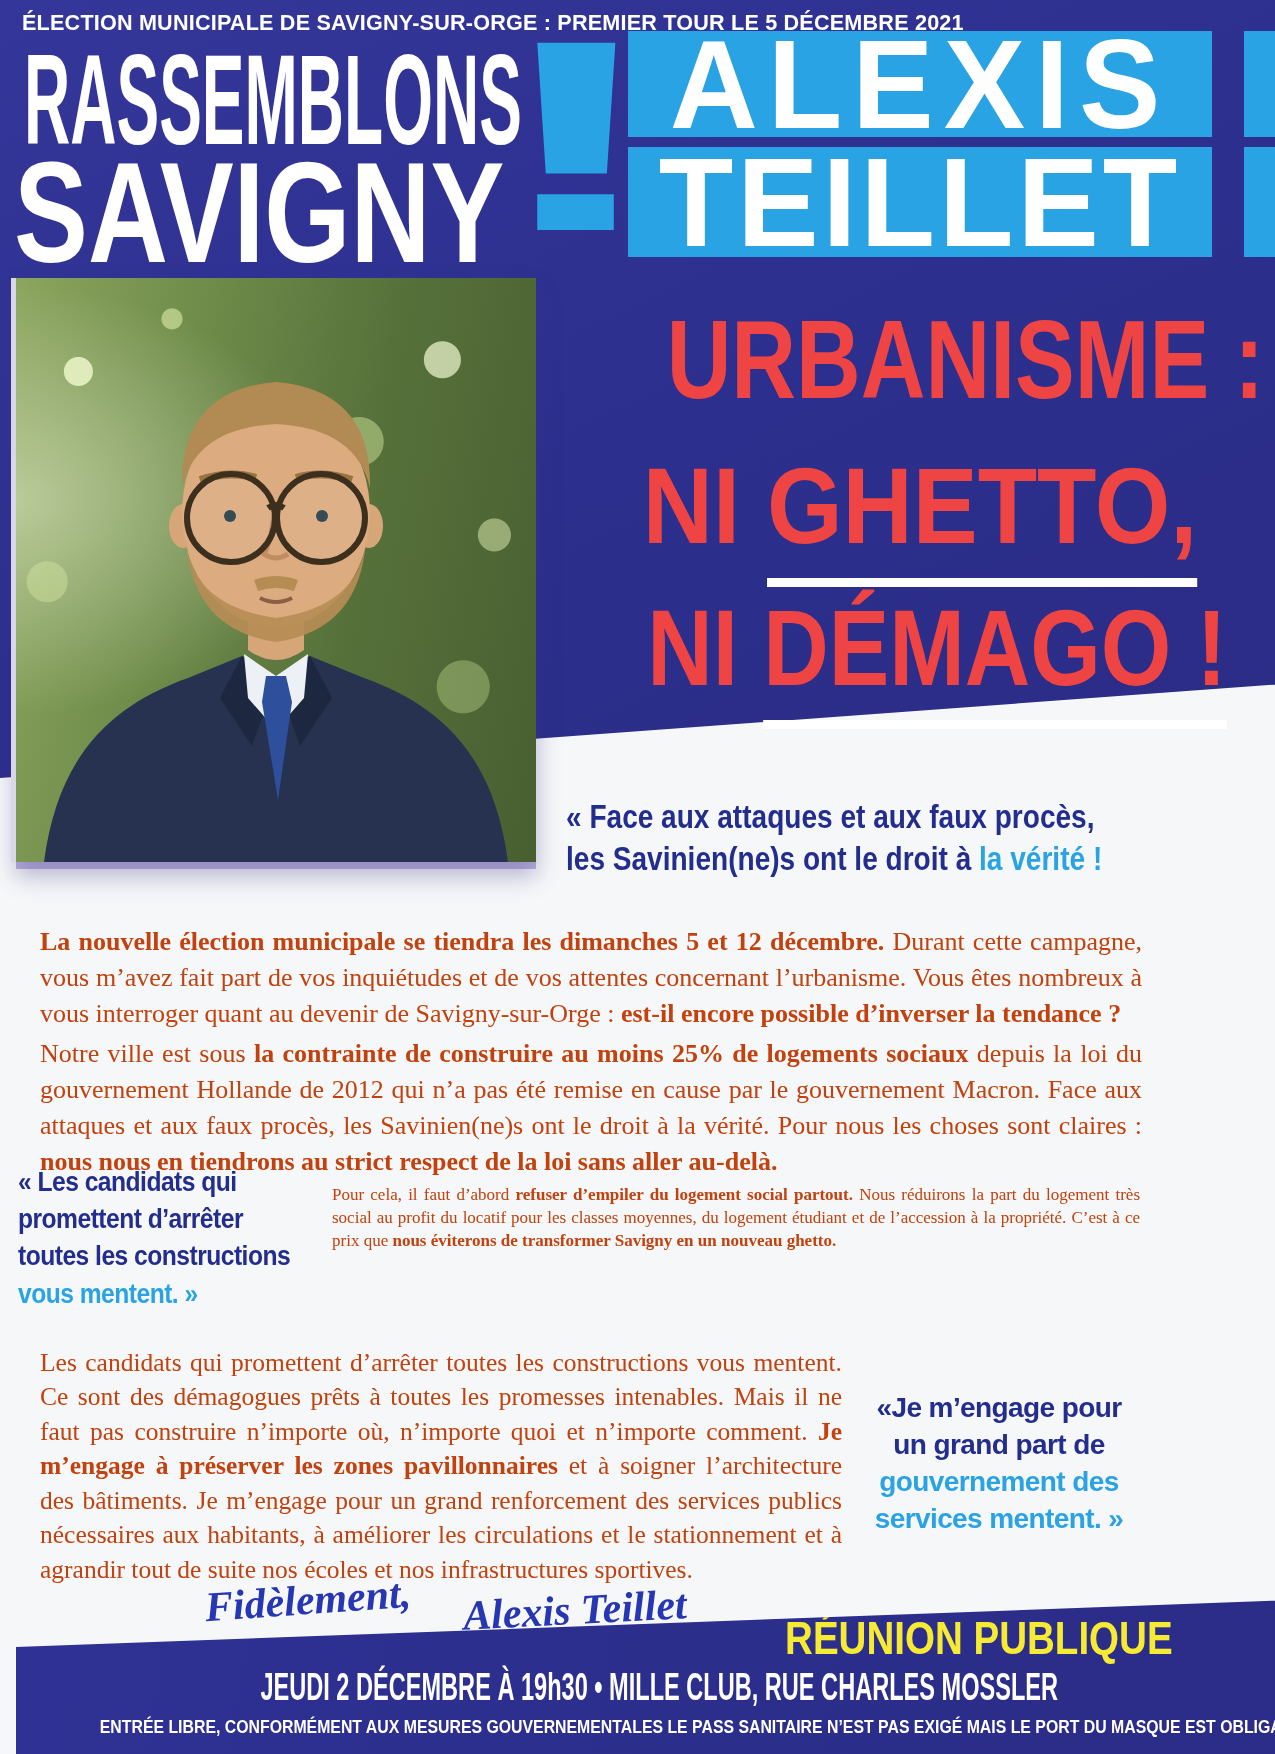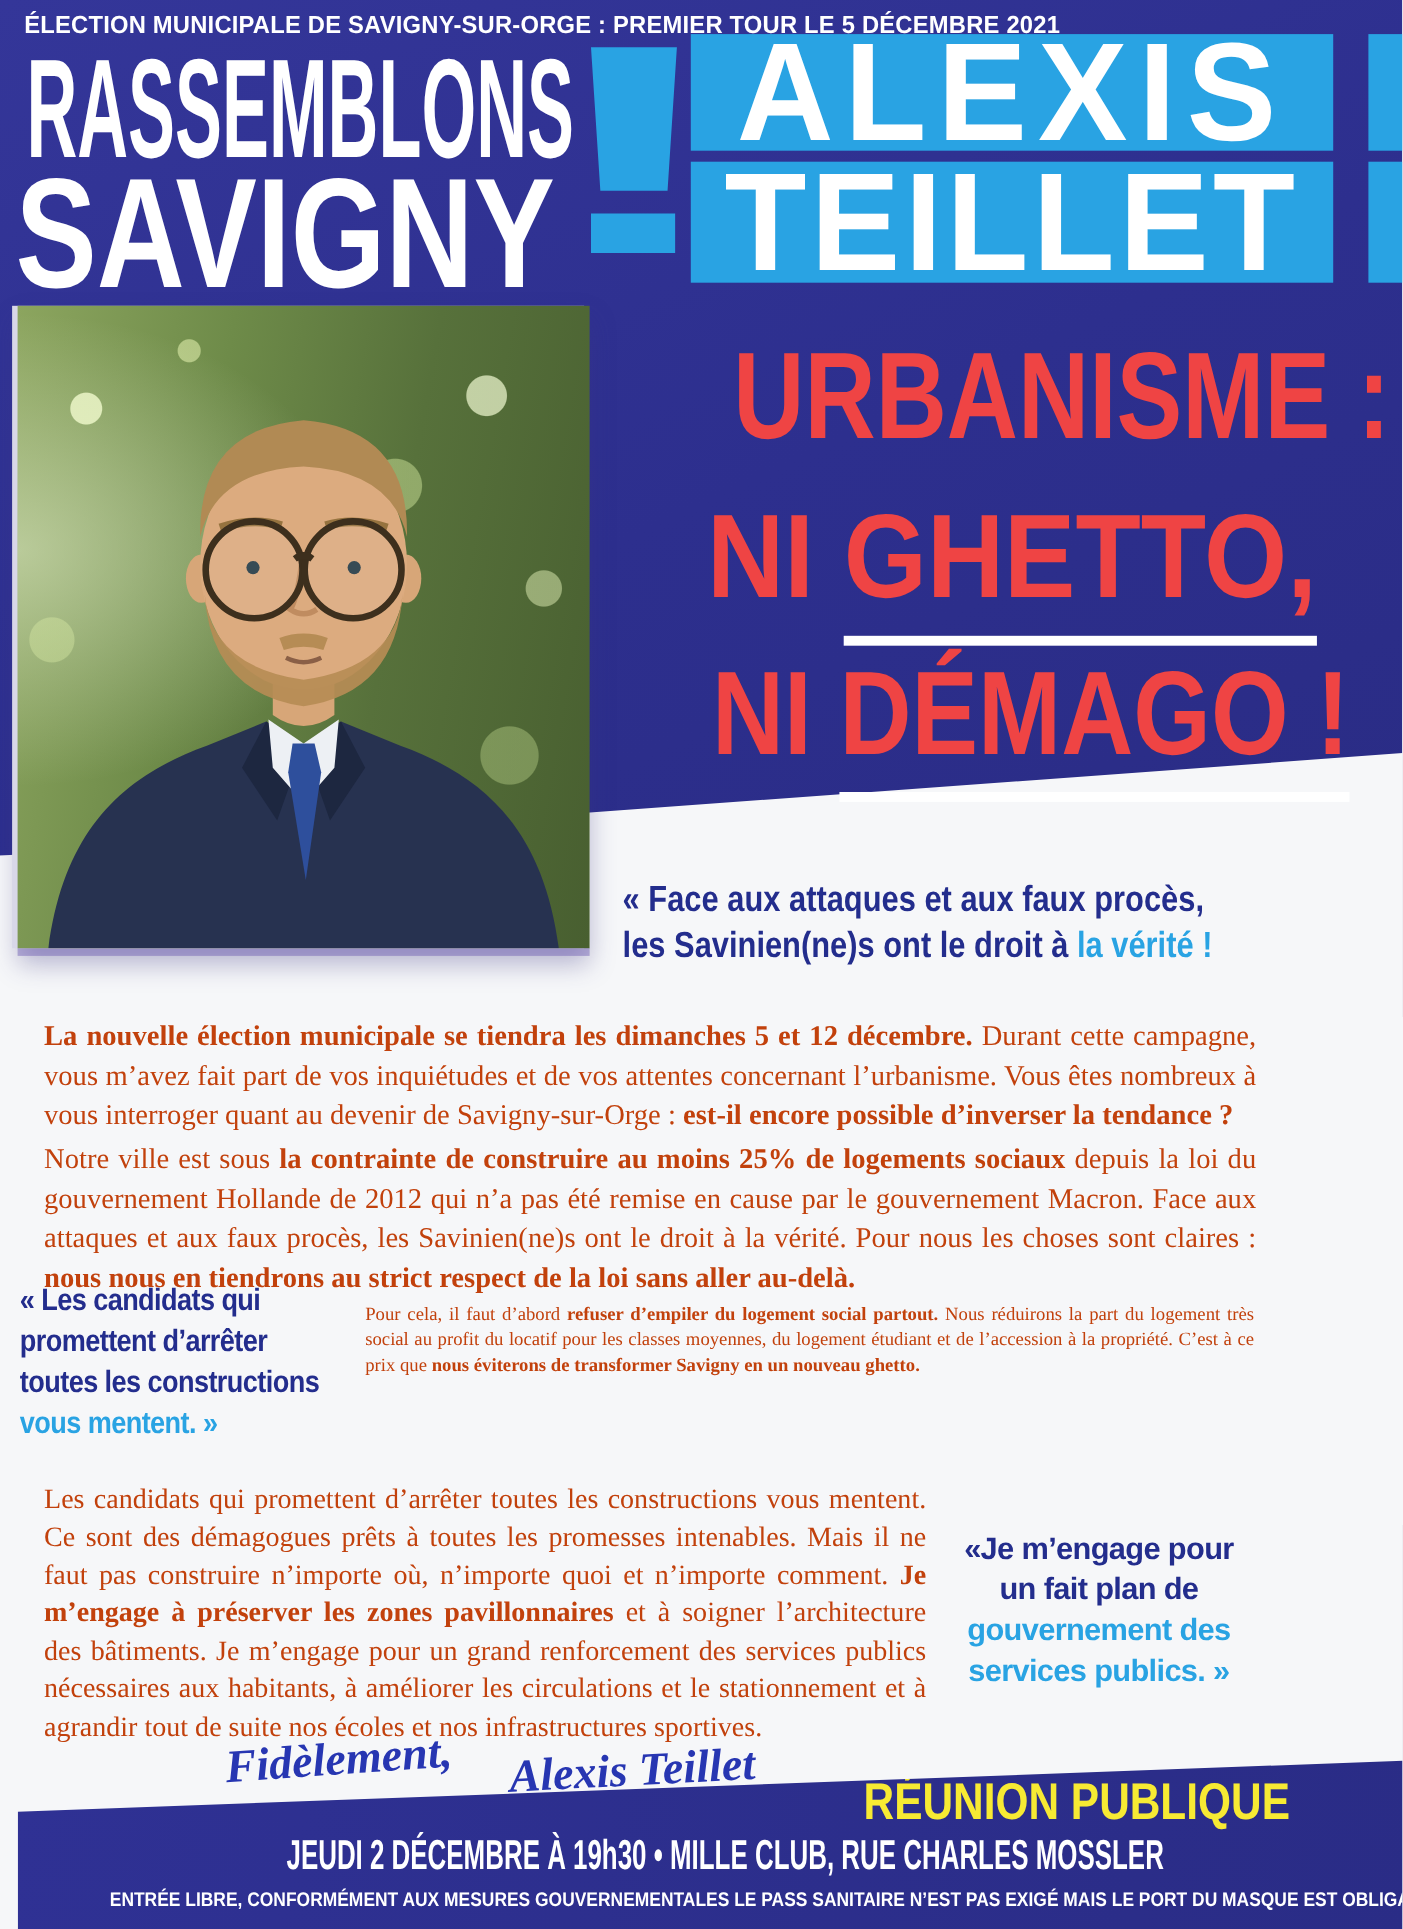--- a/index.html
+++ b/index.html
@@ -188,23 +188,23 @@
       <div class="accent">vous mentent. »</div>
     </span>
   </div>
 
   <p class="body-text pPour"><span>Pour cela, il faut d’abord </span><span class="b">refuser d’empiler du logement social partout.</span><span> Nous réduirons la part du logement très social au profit du locatif pour les classes moyennes, du logement étudiant et de l’accession à la propriété. C’est à ce prix que </span><span class="b">nous éviterons de transformer Savigny en un nouveau ghetto.</span></p>
 
   <div class="p3wrap">
     <p class="body-text p3" style="margin:0;"><span>Les candidats qui promettent d’arrêter toutes les constructions vous mentent. Ce sont des démagogues prêts à toutes les promesses intenables. Mais il ne faut pas construire n’importe où, n’importe quoi et n’importe comment. </span><span class="b">Je m’engage à préserver les zones pavillonnaires</span><span> et à soigner l’architecture des bâtiments. Je m’engage pour un grand renforcement des services publics nécessaires aux habitants, à améliorer les circulations et le stationnement et à agrandir tout de suite nos écoles et nos infrastructures sportives.</span></p>
     <div class="quoteR">
       <div>«Je m’engage pour</div>
-      <div>un fait plan de</div>
+      <div>un grand part de</div>
       <div class="accent">gouvernement des</div>
-      <div class="accent">services publics. »</div>
+      <div class="accent">services mentent. »</div>
     </div>
   </div>
 
   <div class="sig">
     <span class="w1">Fidèlement,</span>
     <span class="w2">Alexis Teillet</span>
   </div>
 
   <div class="footer">
     <div class="reunion">RÉUNION PUBLIQUE</div>

